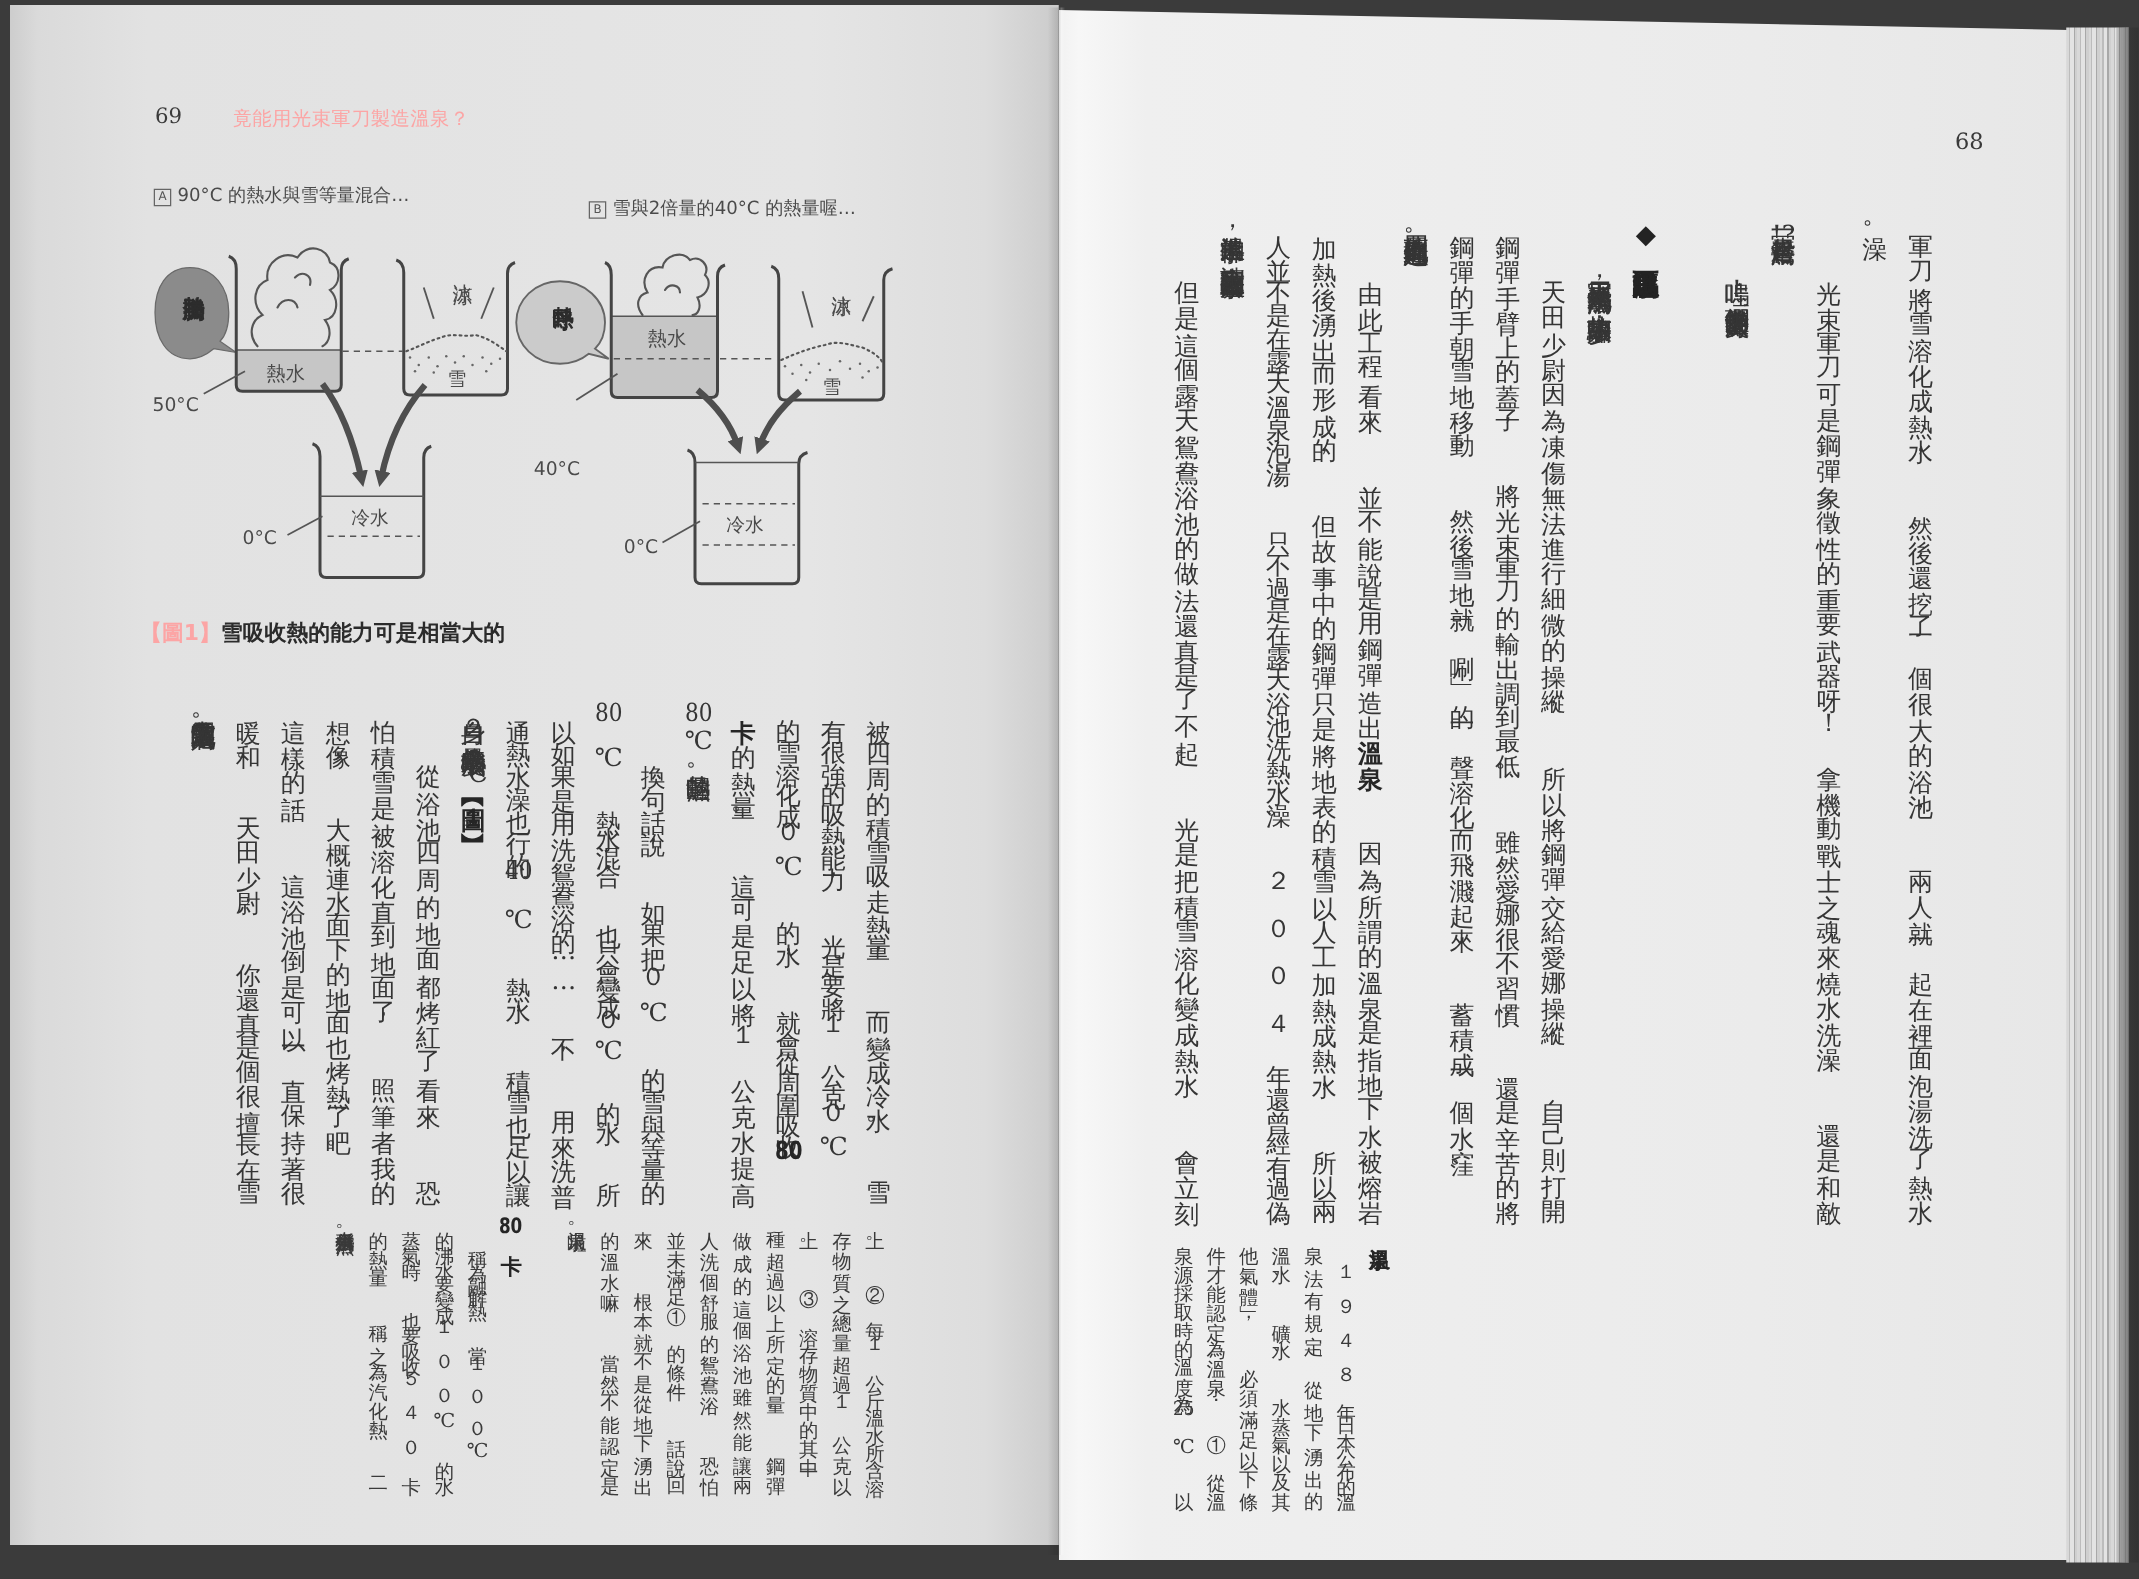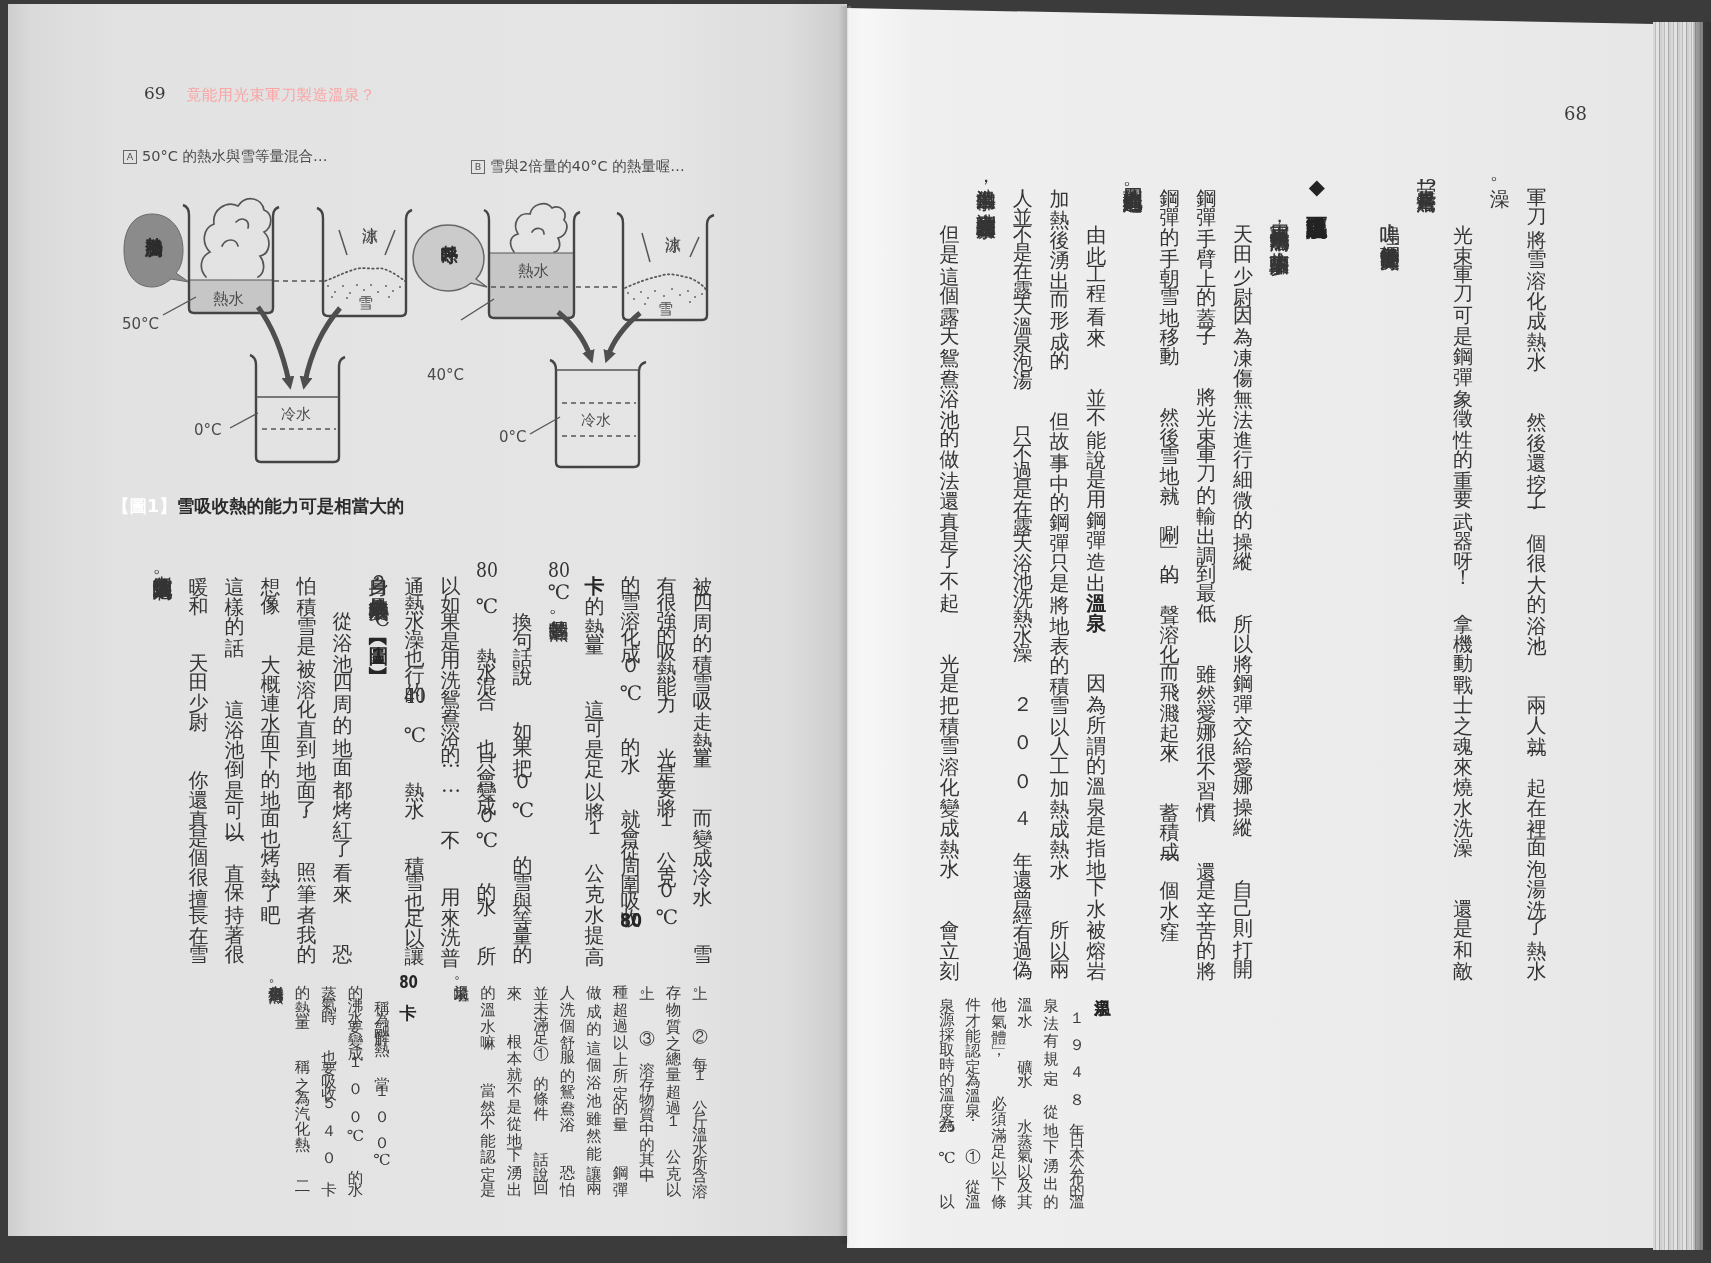--- a/index.html
+++ b/index.html
@@ -12,21 +12,21 @@
 .abs{position:absolute;white-space:nowrap;}
 .pnum{font-family:"DejaVu Serif","Liberation Serif",serif;font-size:17px;color:#3a3a3a;}
 .rhead{font-family:"DejaVu Serif","Liberation Serif",serif;font-size:15.5px;color:#fca5a5;letter-spacing:.3px;}
 .fig-title{font-family:"DejaVu Sans","Liberation Sans",sans-serif;font-size:14.5px;color:#4a4a4a;}
 .tagbox{display:inline-block;width:12px;height:12px;border:1px solid #666;font-size:9.5px;line-height:12px;text-align:center;color:#555;margin-right:5px;vertical-align:1px;font-family:"DejaVu Sans","Liberation Sans",sans-serif;}
 .fig{position:absolute;left:0;top:0;pointer-events:none;}
 .dlabel{font-family:"DejaVu Sans","Liberation Sans",sans-serif;font-size:15px;color:#4a4a4a;}
 .vt{position:absolute;writing-mode:vertical-rl;text-orientation:upright;white-space:nowrap;}
 .bubble-t{font-family:"DejaVu Sans","Liberation Sans",sans-serif;font-weight:bold;color:#2c2c2c;}
 .caption{font-family:"DejaVu Sans","Liberation Sans",sans-serif;font-size:17.5px;color:#2b2b2b;font-weight:bold;}
-.caption .ctag{color:#ffffff;margin-top:47px;}
+.caption .ctag{color:#fca5a5;margin-top:47px;}
 .vgroup{position:absolute;writing-mode:vertical-rl;text-orientation:upright;}
 .vcol{box-sizing:border-box;font-size:20px;white-space:nowrap;letter-spacing:.6px;color:#353535;font-family:"DejaVu Serif","Liberation Serif",serif;}
 .body-l .vcol{width:36px;height:370px;line-height:36px;}
 .body-r .vcol{width:36.7px;height:772px;line-height:36.7px;}
 .j{text-align:justify;text-align-last:justify;}
 .ind{padding-top:36px;}
 .vhead{font-family:"DejaVu Sans","Liberation Sans",sans-serif;font-weight:bold;font-size:21px;color:#232323;letter-spacing:.3px;padding-top:2px;}
 .tcy{text-combine-upright:all;}
 .b{font-weight:bold;font-family:"DejaVu Sans","Liberation Sans",sans-serif;color:#262626;}
 .notes-l .ncol{width:26.5px;height:197px;line-height:26.5px;}
@@ -37,25 +37,25 @@
 </style>
 </head>
 <body>
 
 <div class="page-l"></div>
 <div class="page-r"></div>
 <div class="gutter"></div>
 <div class="edges"></div>
 <div class="edges-shade"></div>
 
-<div class="abs pnum" style="left:124px;top:83px;margin-left:20px;">69</div>
+<div class="abs pnum" style="left:124px;top:83px;">69</div>
 <div class="abs rhead" style="left:186px;top:85px;">竟能用光束軍刀製造溫泉？</div>
 
 <div class="abs fig-title" style="left:123px;top:147px;">
-  <span class="tagbox">A</span><span>50°C 的熱水與雪等量混合…</span>
+  <span class="tagbox">A</span><span>90°C 的熱水與雪等量混合…</span>
 </div>
 <div class="abs fig-title" style="left:471px;top:157px;">
   <span class="tagbox">B</span><span>雪與2倍量的40°C 的熱量喔…</span>
 </div>
 
 <svg class="fig" width="1711" height="1263" viewBox="0 0 1711 1263">
   <defs>
     <marker id="ah" viewBox="0 0 10 10" refX="4" refY="5" markerWidth="2.6" markerHeight="2.6" orient="auto">
       <path d="M0,0 L10,5 L0,10 z" fill="#4e4e4e"></path>
     </marker>

